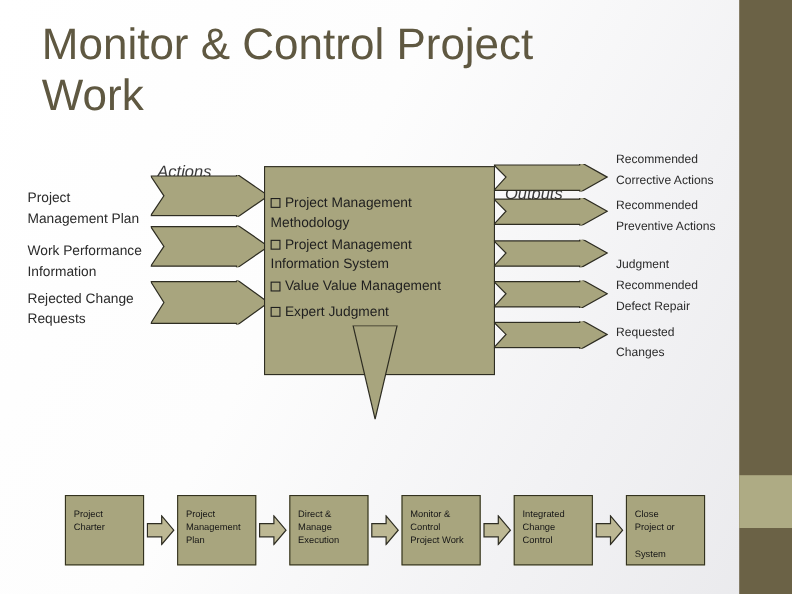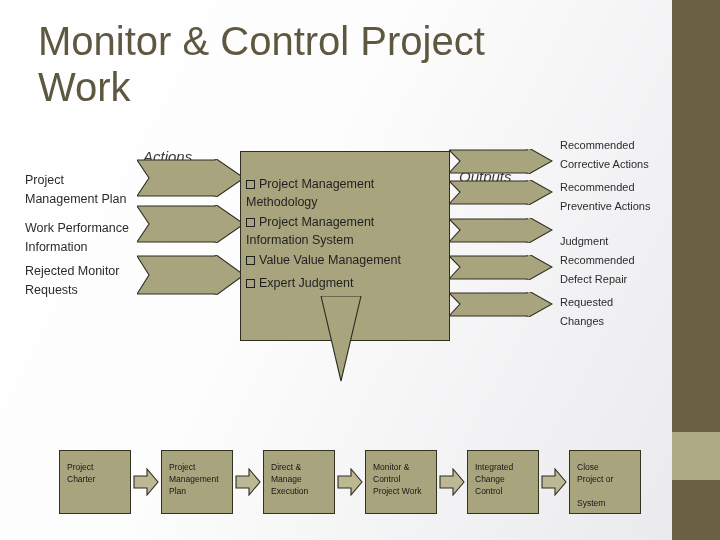--- a/index.html
+++ b/index.html
@@ -167,21 +167,21 @@
   <div class="title">Monitor &amp; Control Project
 Work</div>
 
   <div class="col-head" id="head-inputs">Actions</div>
   <div class="col-head" id="head-outputs">Outputs</div>
 
   <div class="in-label" id="in-label-0">Project
 Management Plan</div>
   <div class="in-label" id="in-label-1">Work Performance
 Information</div>
-  <div class="in-label" id="in-label-2">Rejected Monitor
+  <div class="in-label" id="in-label-2">Rejected Change
 Requests</div>
 
   <svg class="arrow-svg" style="left:137px; top:159px;" width="108" height="38" viewBox="0 0 108 38">
     <polygon points="0,1 78,1 78,-1 107,19 78,39 78,37 0,37 12,19"></polygon>
   </svg>
   <svg class="arrow-svg" style="left:137px; top:205px;" width="108" height="38" viewBox="0 0 108 38">
     <polygon points="0,1 78,1 78,-1 107,19 78,39 78,37 0,37 12,19"></polygon>
   </svg>
   <svg class="arrow-svg" style="left:137px; top:255px;" width="108" height="40" viewBox="0 0 108 40">
     <polygon points="0,1 78,1 78,-1 107,20 78,41 78,39 0,39 12,20"></polygon>

